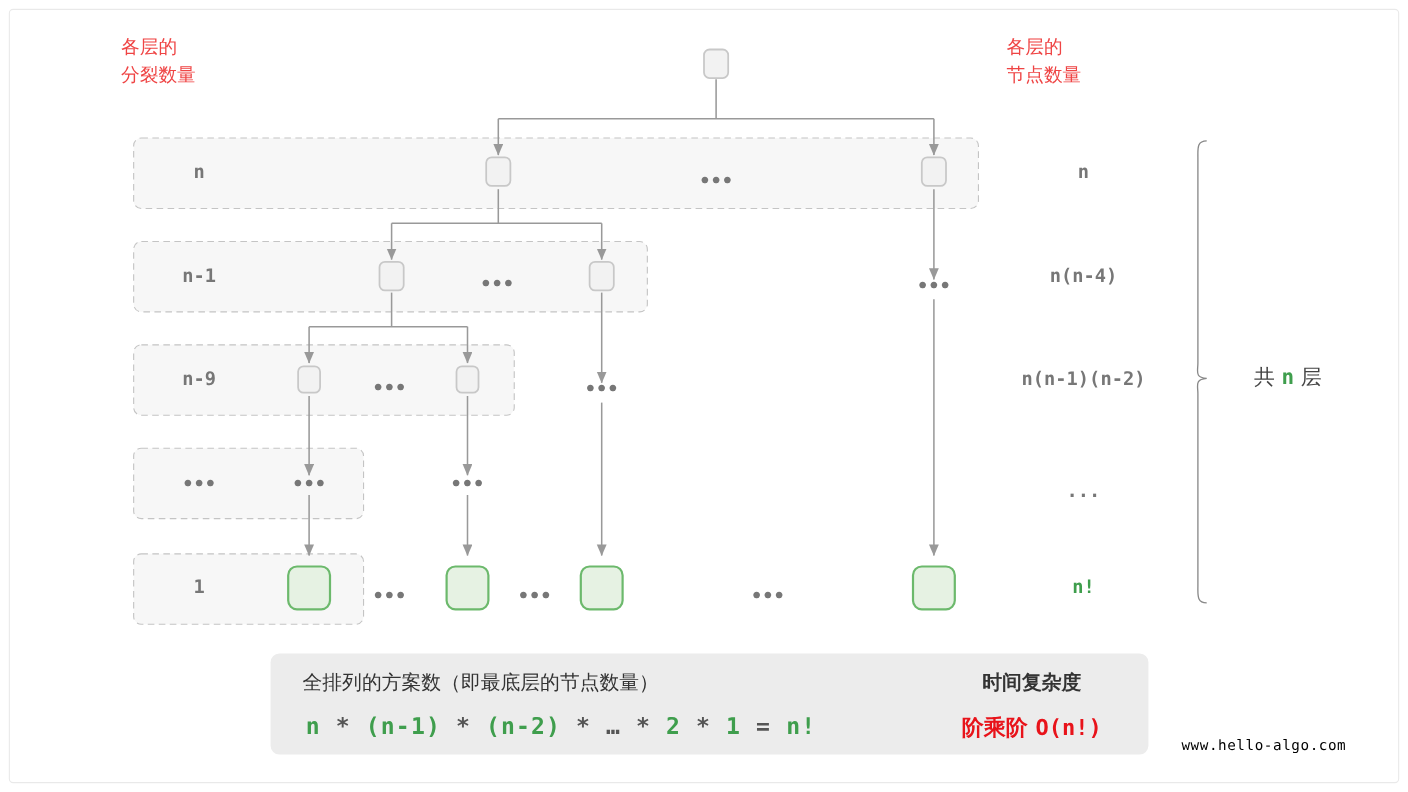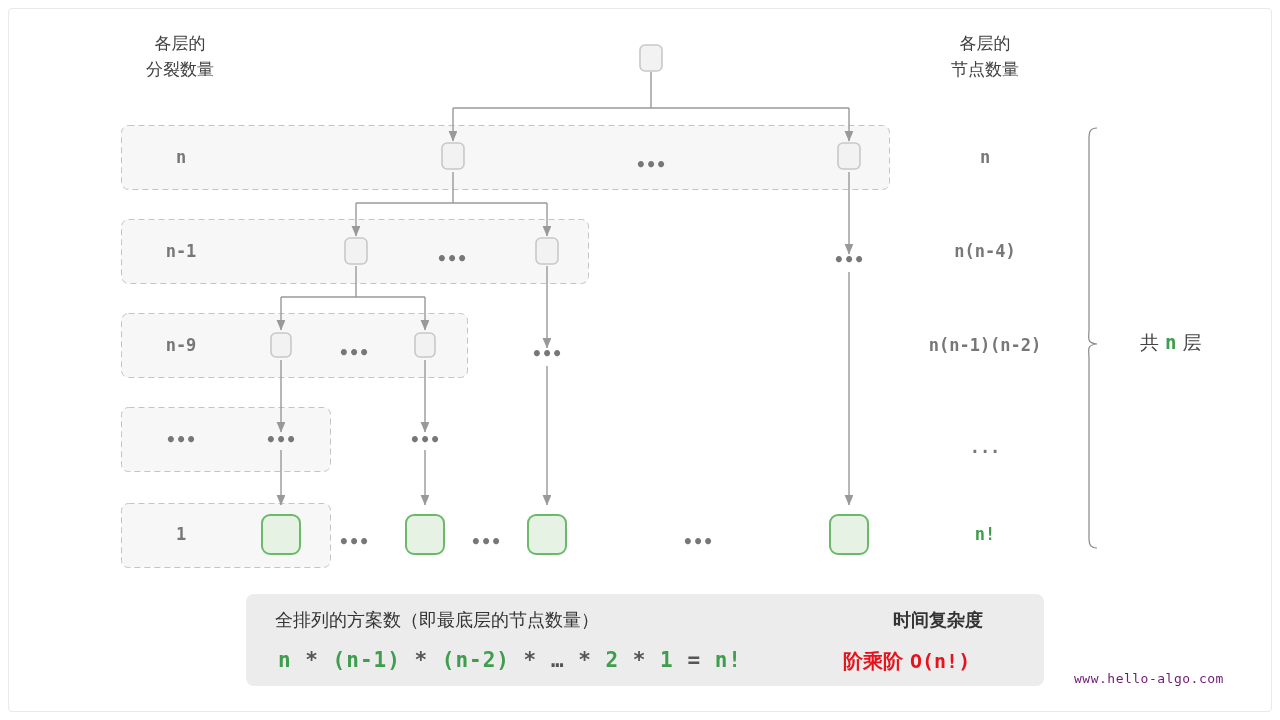--- a/index.html
+++ b/index.html
@@ -30,23 +30,23 @@
   }
   svg.layer {
     position: absolute;
     left: 0;
     top: 0;
     width: 1280px;
     height: 720px;
   }
   .hdr {
     position: absolute;
-    text-align: center;
-    font-size: 17px;
-    color: #404040;
+    text-align: left;
+    font-size: 17px;
+    color: #ef4444;
     line-height: 26px;
     font-family: "DejaVu Sans", "Liberation Sans", sans-serif;
   }
   .band-label {
     position: absolute;
     font-family: "DejaVu Sans Mono", "Liberation Mono", monospace;
     font-size: 17px;
     font-weight: bold;
     color: #777777;
     text-align: center;
@@ -124,36 +124,36 @@
     font-size: 18px;
     font-weight: bold;
     color: #333333;
     font-family: Liberation Mono, monospace;
   }
   .sum-right-val {
     position: absolute;
     left: 843px;
     top: 648px;
     width: 190px;
-    text-align: left;
+    text-align: center;
     font-size: 20px;
     font-weight: bold;
     color: #e8131a;
     font-family: "DejaVu Sans", "Liberation Sans", sans-serif;
   }
   .sum-right-val .mono {
     font-family: "DejaVu Sans Mono", "Liberation Mono", monospace;
   }
   .watermark {
     position: absolute;
     left: 1074px;
     top: 671px;
     font-family: "DejaVu Sans Mono", "Liberation Mono", monospace;
     font-size: 13px;
-    color: #701a75;
+    color: #000000;
     letter-spacing: 0.5px;
   }
 </style>
 </head>
 <body>
 
 <div id="canvas">
 
   <div class="frame-border"></div>
 

